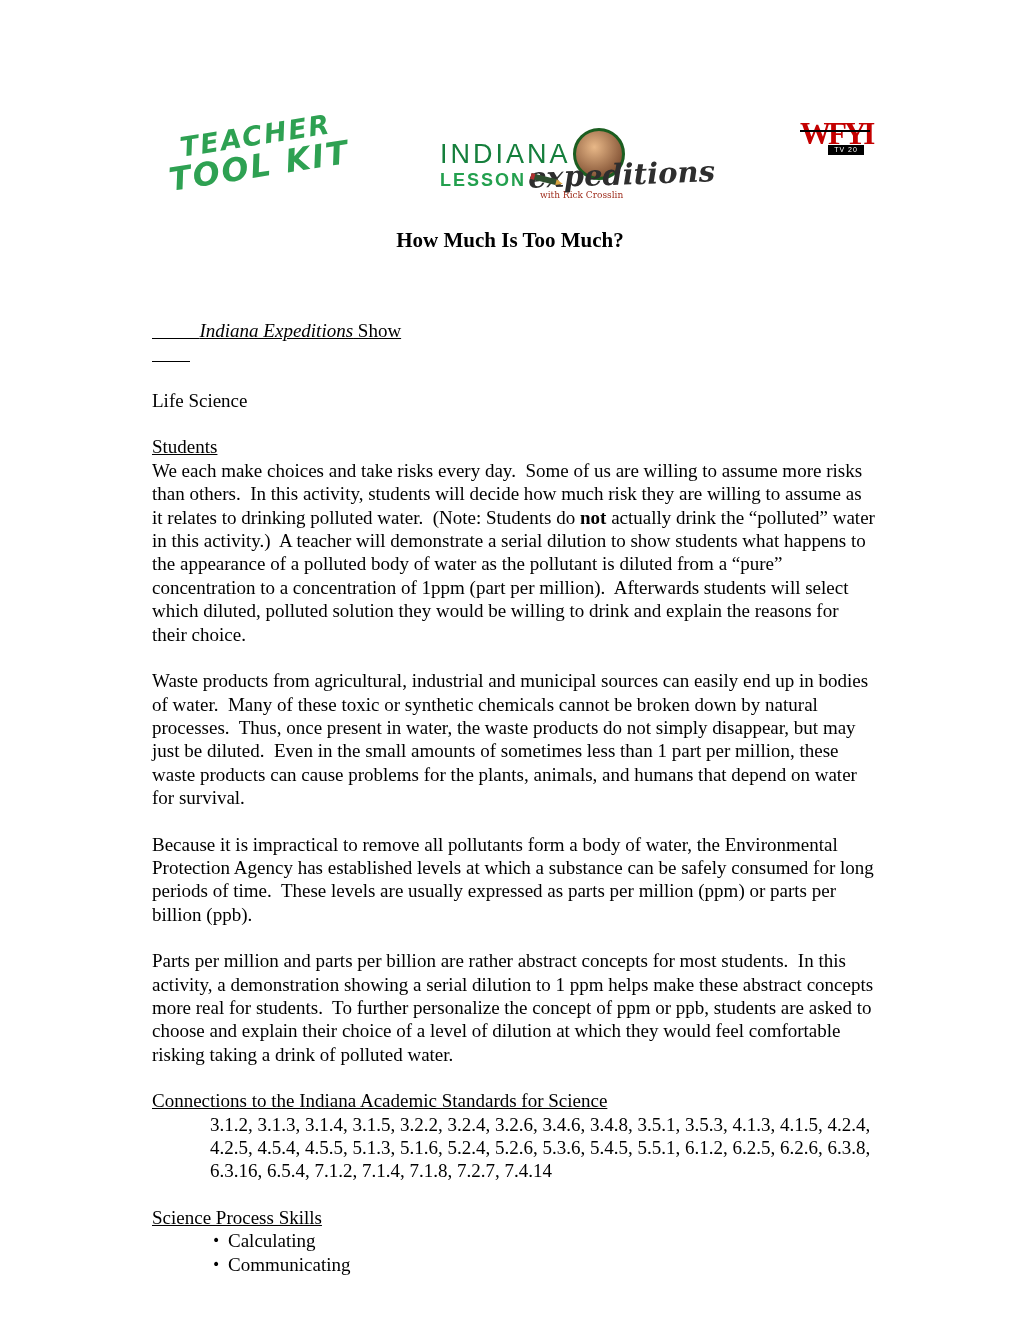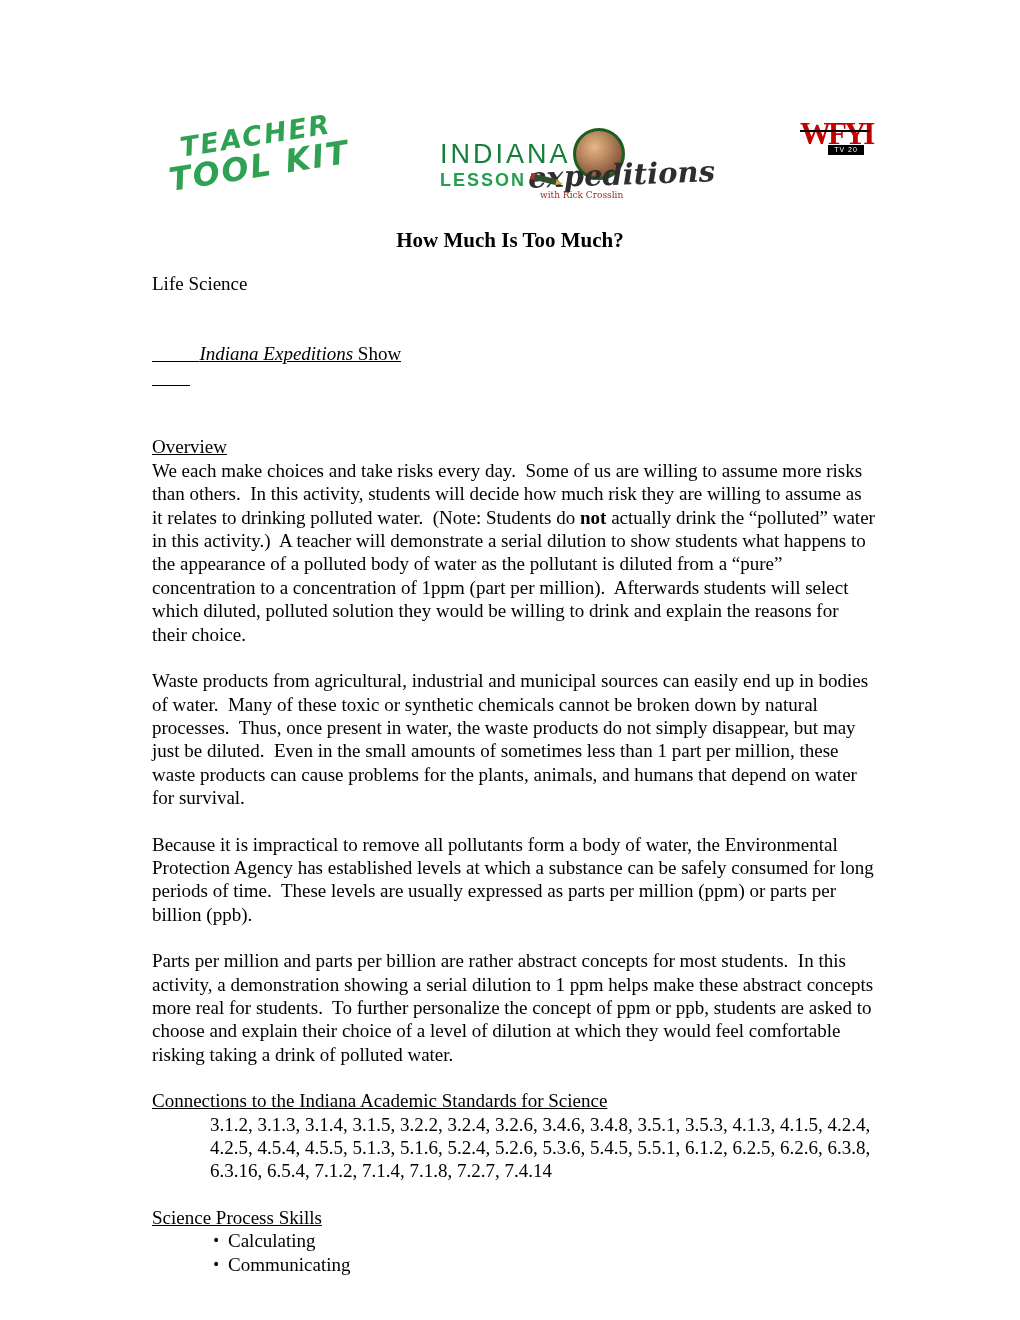--- a/index.html
+++ b/index.html
@@ -115,30 +115,30 @@
   <div class="wfyi-logo">
     <span class="wfyi-word">WFYI</span>
     <div class="wfyi-bar">TV 20</div>
   </div>
 
   <div class="doc-title">How Much Is Too Much?</div>
 
   <div class="content">
 
     <div class="section">
-      <div class="meta-line">Life Science</div>
       <div class="meta-line">
         <span class="meta-show">
           <span class="it">Indiana Expeditions</span><span> Show</span>
         </span>
       </div>
+      <div class="meta-line">Life Science</div>
     </div>
 
     <div class="section">
-      <div class="heading">Overview</div>
+      <div class="heading">Students</div>
       <div class="para"><span>We each make choices and take risks every day.  Some of us are willing to assume more risks than others.  In this activity, students will decide how much risk they are willing to assume as it relates to drinking polluted water.  (Note: Students do </span><span class="bold">not</span><span> actually drink the “polluted” water in this activity.)  A teacher will demonstrate a serial dilution to show students what happens to the appearance of a polluted body of water as the pollutant is diluted from a “pure” concentration to a concentration of 1ppm (part per million).  Afterwards students will select which diluted, polluted solution they would be willing to drink and explain the reasons for their choice.</span></div>
     </div>
 
     <div class="section">
       <div class="para">Waste products from agricultural, industrial and municipal sources can easily end up in bodies of water.  Many of these toxic or synthetic chemicals cannot be broken down by natural processes.  Thus, once present in water, the waste products do not simply disappear, but may just be diluted.  Even in the small amounts of sometimes less than 1 part per million, these waste products can cause problems for the plants, animals, and humans that depend on water for survival.</div>
     </div>
 
     <div class="section">
       <div class="para">Because it is impractical to remove all pollutants form a body of water, the Environmental Protection Agency has established levels at which a substance can be safely consumed for long periods of time.  These levels are usually expressed as parts per million (ppm) or parts per billion (ppb).</div>
     </div>

